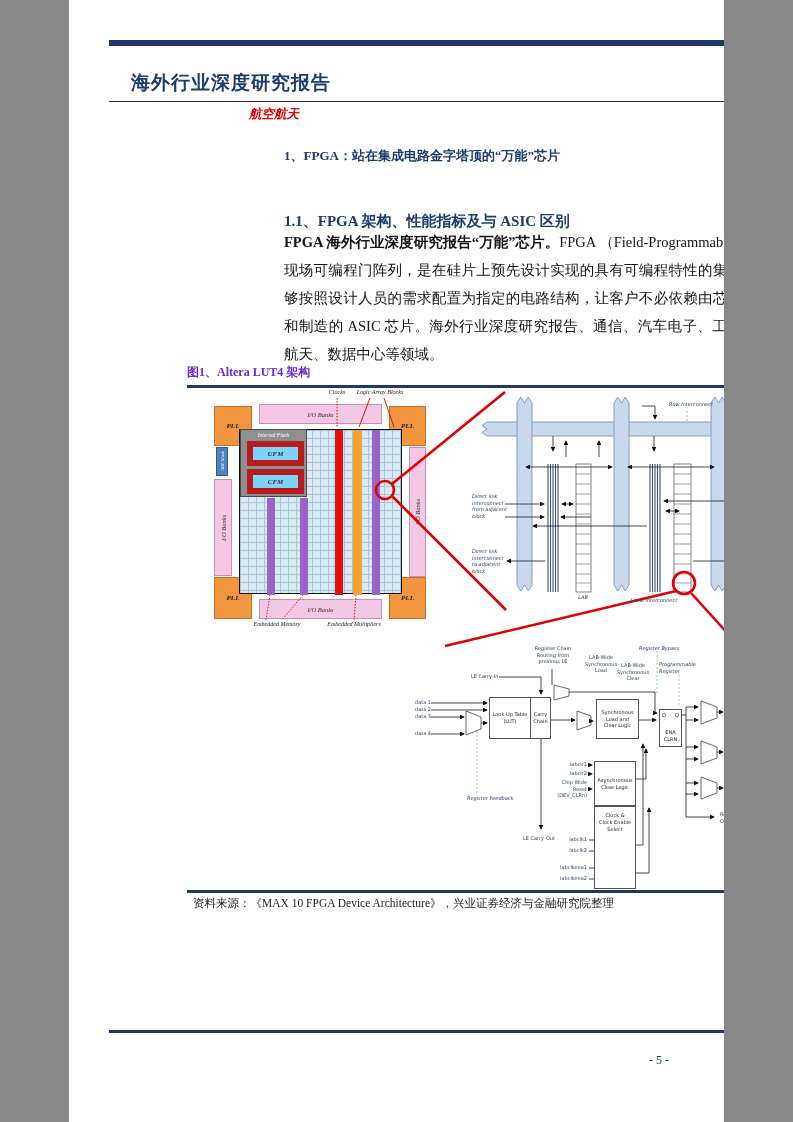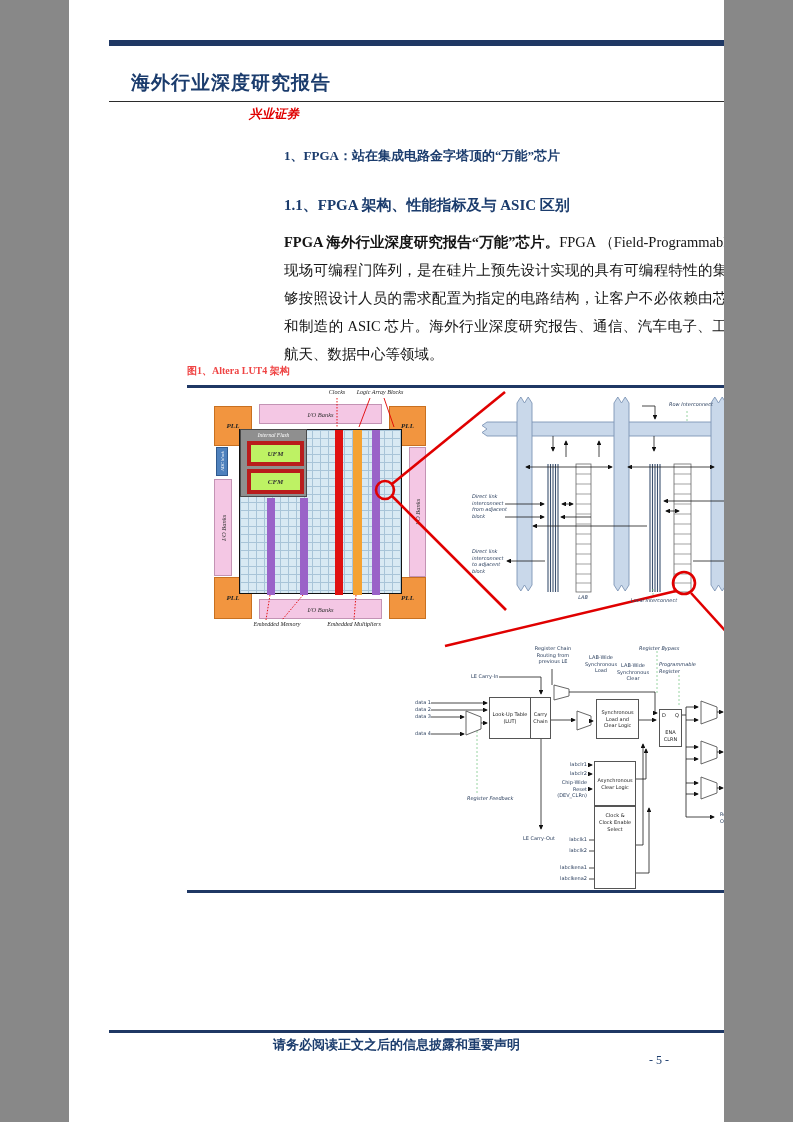--- a/index.html
+++ b/index.html
@@ -11,27 +11,27 @@
   .logo{position:absolute;right:48px;top:52px;display:flex;align-items:center;}
   .brand{margin-left:8px;}
   .brand-cn{font-size:29px;font-weight:bold;color:#34373c;letter-spacing:3px;line-height:1;
         font-family:"Liberation Sans",sans-serif;}
   .brand-en{font-size:8.5px;color:#7b7e84;letter-spacing:1.6px;margin-top:3px;
         font-family:"Liberation Sans",sans-serif;}
   .header-rule{position:absolute;left:40px;top:101px;width:713px;border-top:1.6px solid #2b2b2b;}
   .section-tag{position:absolute;left:180px;top:106px;font-size:12.5px;font-weight:bold;
         font-style:italic;color:#e00000;}
   .h1{position:absolute;left:215px;top:147px;font-size:13px;font-weight:bold;color:#1b3c6d;}
-  .h2{position:absolute;left:215px;top:196px;font-size:15px;font-weight:bold;color:#1b3c6d;}
+  .h2{position:absolute;left:215px;top:212px;font-size:15px;font-weight:bold;color:#1b3c6d;}
   .para{position:absolute;left:215px;width:532px;font-size:14.5px;line-height:28px;
         color:#141414;text-align:justify;}
   .para b{font-weight:bold;}
   .p1{top:228px;}
   .p2{top:928px;}
-  .fig-title{position:absolute;left:118px;top:364px;font-size:10px;font-weight:bold;color:#ef4444;}
+  .fig-title{position:absolute;left:118px;top:364px;font-size:12px;font-weight:bold;color:#6d28d9;}
   .fig-rule{position:absolute;left:118px;width:619px;height:2.5px;background:#1f3864;}
   .fig-rule.top{top:385px;}
   .fig-rule.bot{top:890px;}
   .fig-source{position:absolute;left:124px;top:896px;font-size:11.5px;color:#222;}
   .footer-rule{position:absolute;left:40px;top:1030px;width:713px;height:2.8px;background:#1f3864;}
   .footer-text{position:absolute;left:0;top:1036px;width:100%;text-align:center;font-size:13px;
         font-weight:bold;color:#1b3c6d;font-family:"Liberation Sans",sans-serif;}
   .page-num{position:absolute;right:55px;top:1053px;font-size:12px;color:#1b3c6d;}
 
   
@@ -45,21 +45,21 @@
   .vtext{writing-mode:vertical-rl;transform:rotate(180deg);}
   .adc{background:#4e81bd;border:1px solid #2f5a8f;color:#fff;font-style:italic;font-size:4.5px;z-index:1;}
   .chipgrid{left:52px;top:40px;width:163px;height:165px;border:1.6px solid #111;
        background-color:#d8e9f3;
        background-image:repeating-linear-gradient(to right,#a8c4d8 0 1px,transparent 1px 8px),
                         repeating-linear-gradient(to bottom,#a8c4d8 0 1px,transparent 1px 8px);z-index:1;}
   .col{position:absolute;z-index:1;}
   .iflash{left:53px;top:40px;width:67px;height:68px;background:#8f8f8f;border:1px solid #4a4a4a;z-index:2;}
   .iflash-lbl{position:absolute;left:0;top:2px;width:100%;text-align:center;color:#fff;
        font-style:italic;font-size:5.5px;}
-  .ybox{background:#bef264;border:4px solid #b91c1c;font-style:italic;font-weight:bold;
+  .ybox{background:#7dd3fc;border:6px solid #b91c1c;font-style:italic;font-weight:bold;
        font-size:7px;color:#333;z-index:3;}
   .chiplbl{position:absolute;font-style:italic;font-size:6px;color:#222;text-align:center;z-index:2;}
   .dlbl{position:absolute;font-size:5px;font-style:italic;color:#2e4260;line-height:1.3;
        white-space:pre-line;z-index:4;font-family:"DejaVu Sans",sans-serif;}
   .dlbl.rt{text-align:right;}
   .dlbl.ct{text-align:center;}
   .dbox{position:absolute;border:1px solid #555;background:#fff;display:flex;align-items:center;
        justify-content:center;text-align:center;font-size:5px;color:#222;line-height:1.35;
        white-space:pre-line;z-index:3;font-family:"DejaVu Sans",sans-serif;box-sizing:border-box;}
   .regtxt{position:absolute;font-size:5px;color:#222;font-family:"DejaVu Sans",sans-serif;}
@@ -79,21 +79,21 @@
 <body>
 
 <div class="page">
 
   <div class="topbar"></div>
 
   <div class="report-type">海外行业深度研究报告</div>
 
 
   <div class="header-rule"></div>
-  <div class="section-tag">兴业证券</div>
+  <div class="section-tag">航空航天</div>
 
   <div class="h1">1、FPGA：站在集成电路金字塔顶的“万能”芯片</div>
   <div class="h2">1.1、FPGA 架构、性能指标及与 ASIC 区别</div>
 
   <div class="para p1"><b>FPGA 海外行业深度研究报告“万能”芯片。</b><span>FPGA （Field-Programmable Gate Array）现场可编程门阵列，是在硅片上预先设计实现的具有可编程特性的集成电路，它能够按照设计人员的需求配置为指定的电路结构，让客户不必依赖由芯片制造商设计和制造的 ASIC 芯片。海外行业深度研究报告、通信、汽车电子、工业控制、航空航天、数据中心等领域。</span></div>
 
   <div class="fig-title">图1、Altera LUT4 架构</div>
   <div class="fig-rule top"></div>
 
   <div class="fig-canvas">
@@ -308,18 +308,18 @@
     <div class="dlbl" style="left:539px;top:349px;width:46px;font-style:normal;">Row, Column,
 And Direct Link
 Routing</div>
     <div class="dlbl" style="left:541px;top:390px;width:30px;font-style:normal;">Local
 Routing</div>
     <div class="dlbl" style="left:533px;top:422px;width:48px;font-style:normal;">Register Chain
 Output</div>
   </div>
 
   <div class="fig-rule bot"></div>
+  <div class="fig-source">资料来源：《MAX 10 FPGA Device Architecture》，兴业证券经济与金融研究院整理</div>
 
 
   <div class="footer-rule"></div>
-  <div class="footer-text">请务必阅读正文之后的信息披露和重要声明</div>
   <div class="page-num">- 5 -</div>
 </div>
 
 </body></html>

